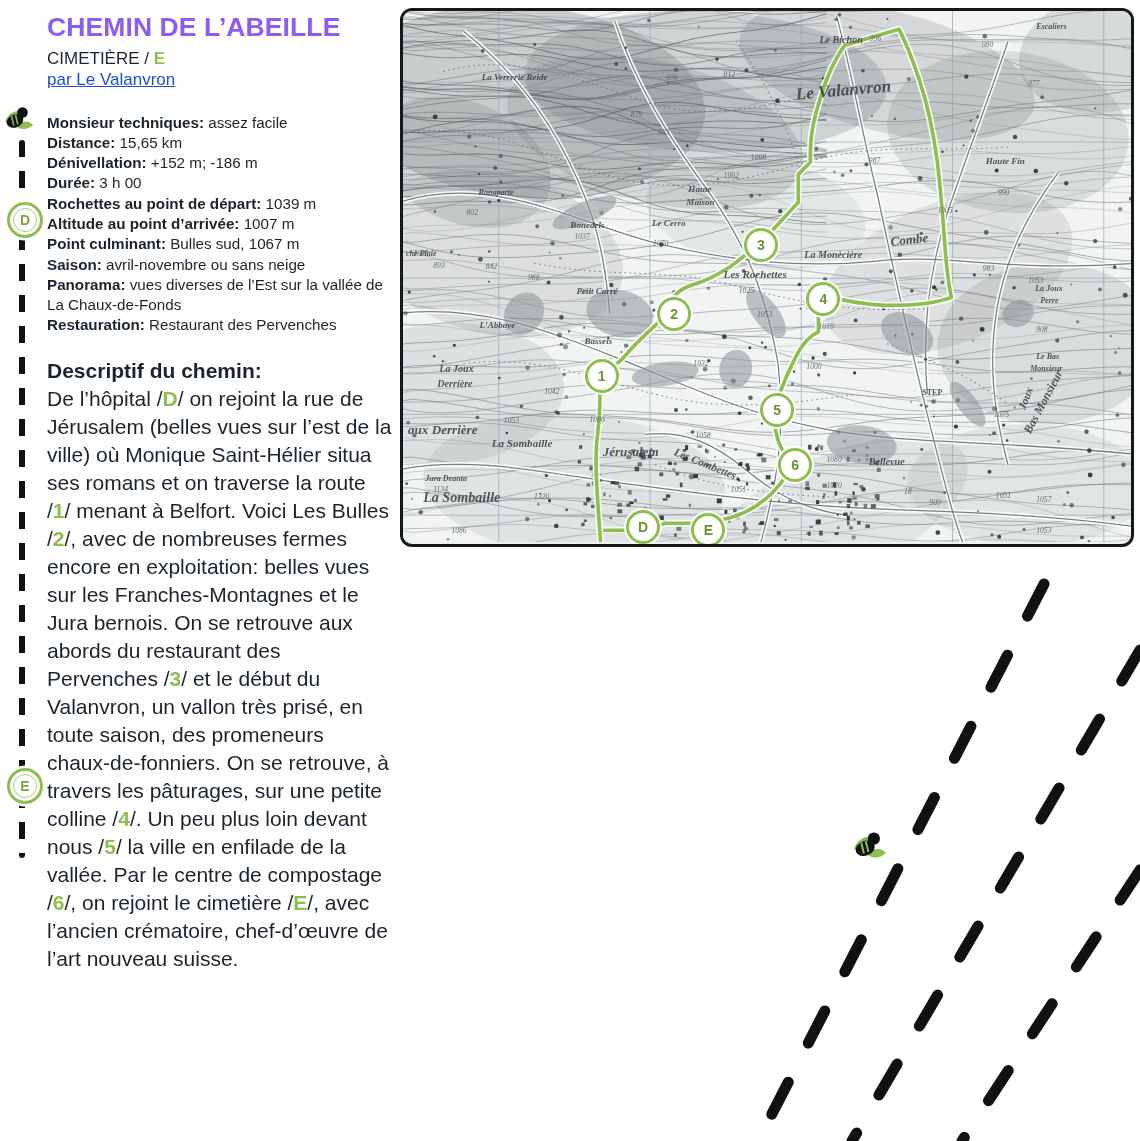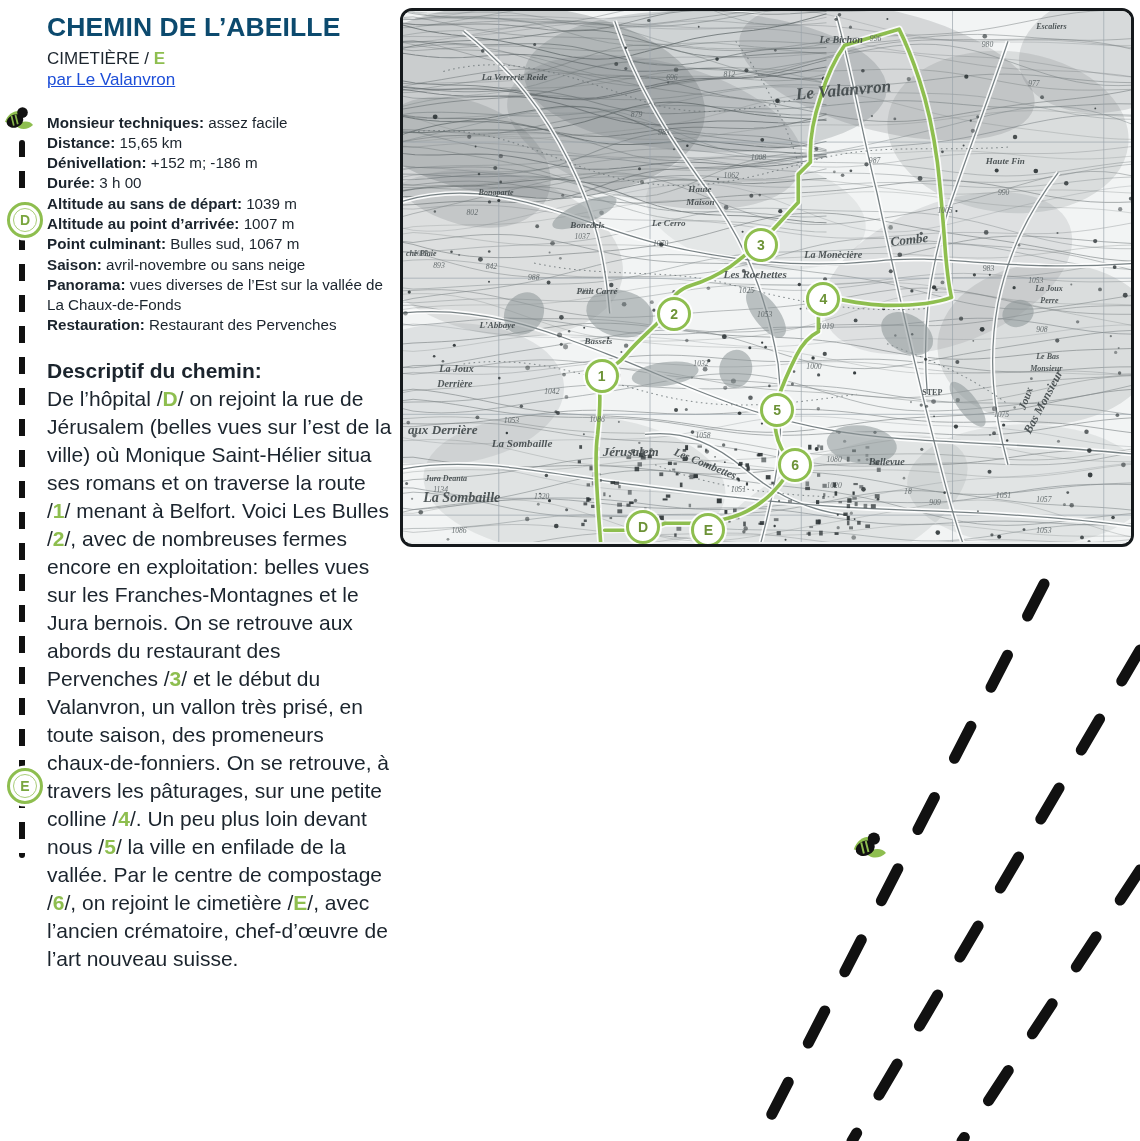--- a/index.html
+++ b/index.html
@@ -36,21 +36,21 @@
     font-size:14px;font-weight:700;line-height:1;color:#7aa63f;
   }
   #rail-d{left:7px;top:202px;}
   #rail-e{left:7px;top:768px;}
 
   
   .textcol{position:absolute;left:47px;top:0;width:345px;}
 
   .title-main{
     font-size:26.5px;font-weight:700;letter-spacing:.1px;
-    line-height:1.06;color:#0c4a6e;margin:0;padding-top:13px;
+    line-height:1.06;color:#8b5cf6;margin:0;padding-top:13px;
     white-space:nowrap;
   }
   .title-sub{
     font-size:26.5px;font-weight:700;color:#8ebe4f;
     line-height:1.06;margin:1px 0 0 0;
   }
   .subtitle{
     font-size:17px;font-weight:500;color:#1b242d;line-height:1.22;
     margin-top:8px;
   }
@@ -121,21 +121,21 @@
         <span class="g">E</span>
       </div>
       <div class="byline">par Le Valanvron</div>
     </div>
 
     <div class="specs" id="specs-list">
         <div><span class="k">Monsieur techniques:</span><span> assez facile</span></div>
         <div><span class="k">Distance:</span><span> 15,65 km</span></div>
         <div><span class="k">Dénivellation:</span><span> +152 m; -186 m</span></div>
         <div><span class="k">Durée:</span><span> 3 h 00</span></div>
-        <div><span class="k">Altitude au sans de départ:</span><span> 1039 m</span></div>
+        <div><span class="k">Rochettes au point de départ:</span><span> 1039 m</span></div>
         <div><span class="k">Altitude au point d’arrivée:</span><span> 1007 m</span></div>
         <div><span class="k">Point culminant:</span><span> Bulles sud, 1067 m</span></div>
         <div><span class="k">Saison:</span><span> avril-novembre ou sans neige</span></div>
         <div><span class="k">Panorama:</span><span> vues diverses de l’Est sur la vallée de La Chaux-de-Fonds</span></div>
         <div><span class="k">Restauration:</span><span> Restaurant des Pervenches</span></div>
       </div>
 
     <div class="descr">
       <span class="k">Descriptif du chemin:</span>
       <p id="descr-body"><span>De l’hôpital /</span><span class="g">D</span><span>/ on rejoint la rue de Jérusalem (belles vues sur l’est de la ville) où Monique Saint-Hélier situa ses romans et on traverse la route /</span><span class="g">1</span><span>/ menant à Belfort. Voici Les Bulles /</span><span class="g">2</span><span>/, avec de nombreuses fermes encore en exploitation: belles vues sur les Franches-Montagnes et le Jura bernois. On se retrouve aux abords du restaurant des Pervenches /</span><span class="g">3</span><span>/ et le début du Valanvron, un vallon très prisé, en toute saison, des promeneurs chaux-de-fonniers. On se retrouve, à travers les pâturages, sur une petite colline /</span><span class="g">4</span><span>/. Un peu plus loin devant nous /</span><span class="g">5</span><span>/ la ville en enfilade de la vallée. Par le centre de compostage /</span><span class="g">6</span><span>/, on rejoint le cimetière /</span><span class="g">E</span><span>/, avec l’ancien crématoire, chef-d’œuvre de l’art nouveau suisse.</span></p>

